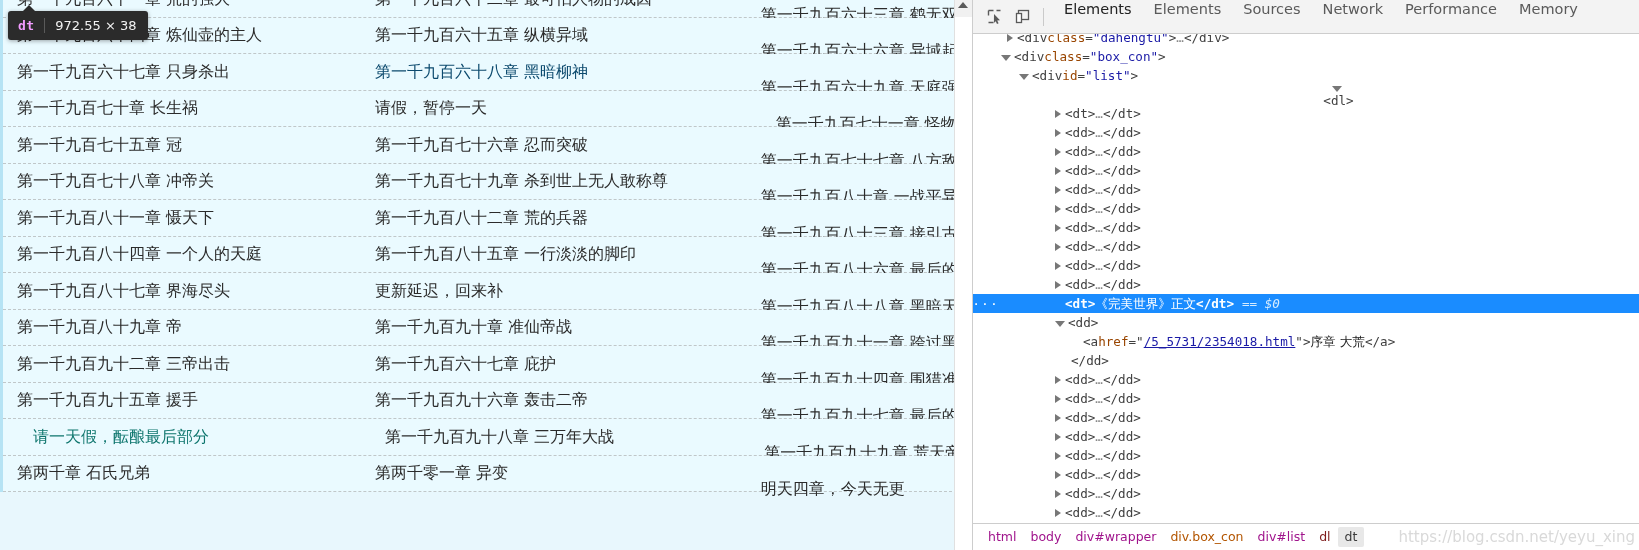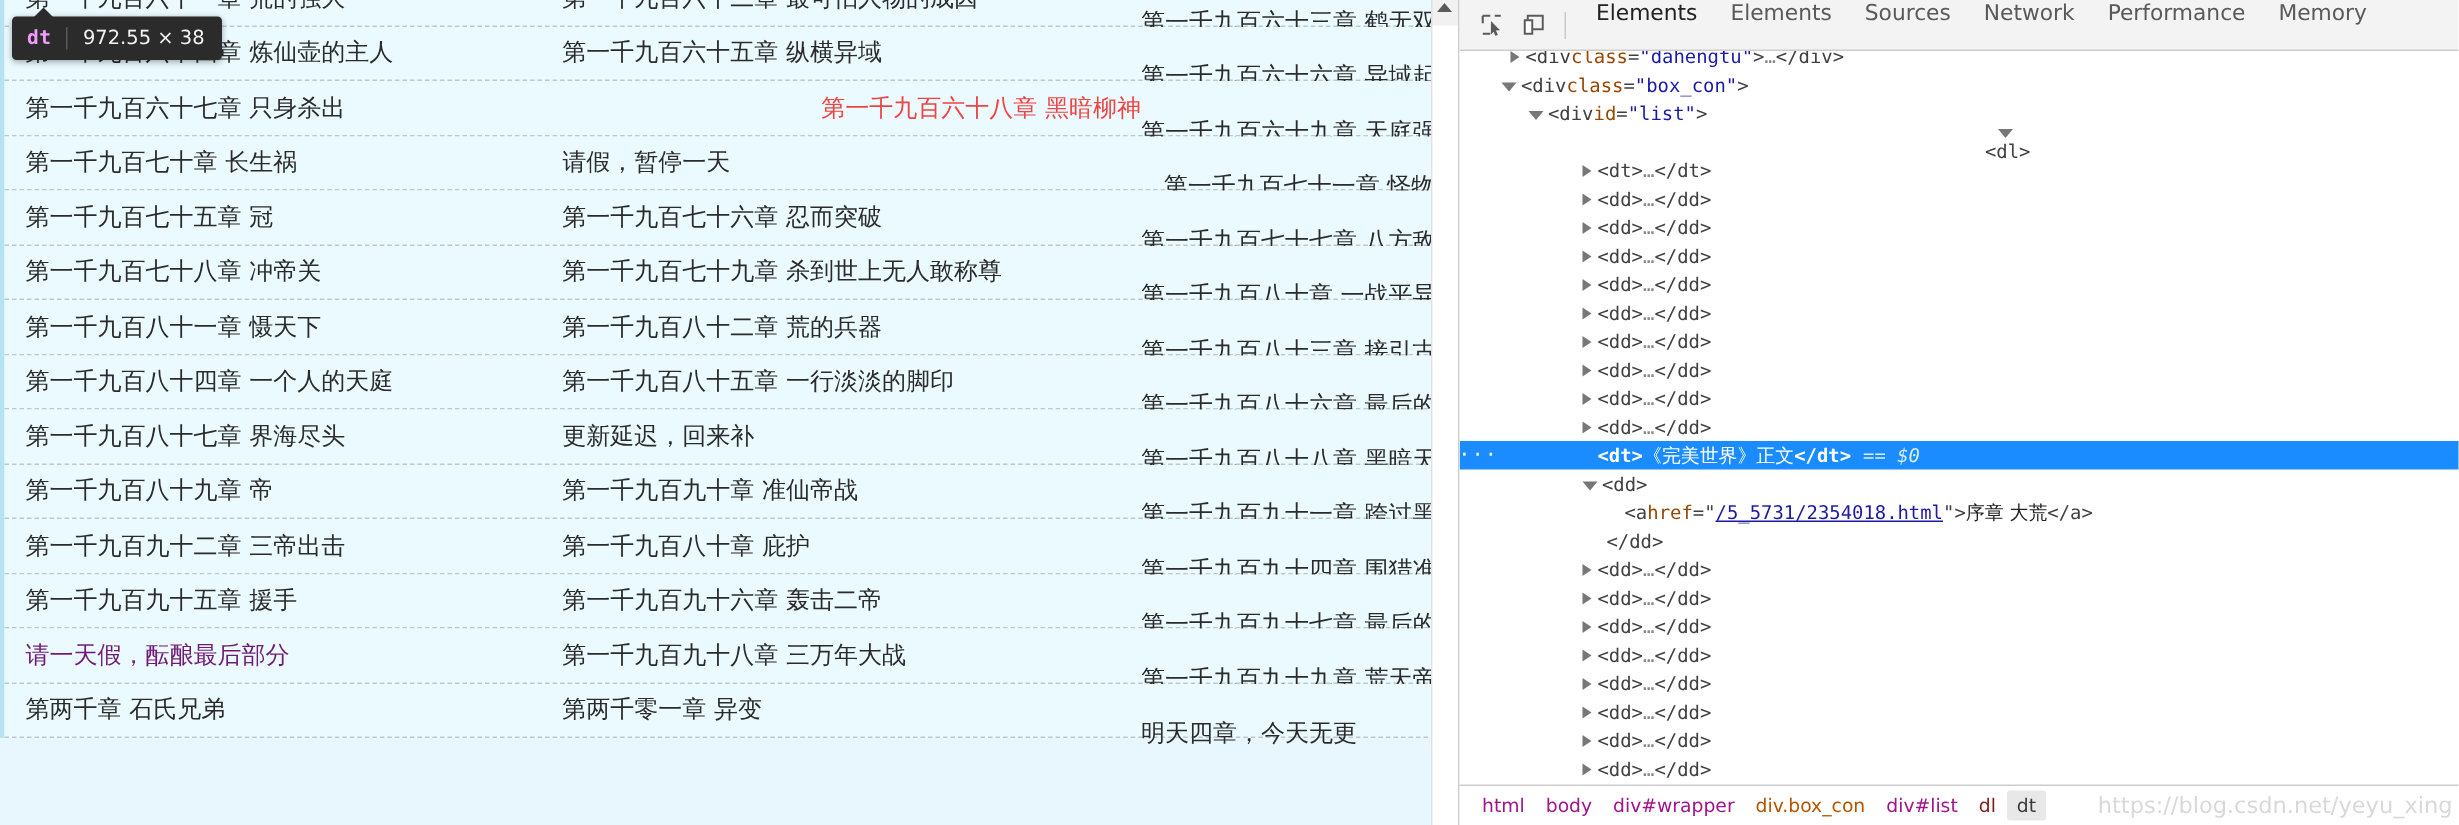--- a/index.html
+++ b/index.html
@@ -321,21 +321,21 @@
           <a class="chapter-cell c1" style="color: rgb(43, 43, 43); text-decoration: none;">第一千九百六十二章  最可怕人物的成因</a>
           <a class="chapter-cell c2" style="color: rgb(43, 43, 43); text-decoration: none;">第一千九百六十三章  鹤无双</a>
         </div>
         <div class="chapter-row">
           <a class="chapter-cell c0" style="color: rgb(43, 43, 43); text-decoration: none;">第一千九百六十四章  炼仙壶的主人</a>
           <a class="chapter-cell c1" style="color: rgb(43, 43, 43); text-decoration: none;">第一千九百六十五章  纵横异域</a>
           <a class="chapter-cell c2" style="color: rgb(43, 43, 43); text-decoration: none;">第一千九百六十六章  异域起</a>
         </div>
         <div class="chapter-row">
           <a class="chapter-cell c0" style="color: rgb(43, 43, 43); text-decoration: none;">第一千九百六十七章  只身杀出</a>
-          <a class="chapter-cell c1" style="color: #ef4444; text-decoration: none; text-align: right;">第一千九百六十八章  黑暗柳神</a>
+          <a class="chapter-cell c1" style="color: #0c4a6e; text-decoration: none;">第一千九百六十八章  黑暗柳神</a>
           <a class="chapter-cell c2" style="color: rgb(43, 43, 43); text-decoration: none;">第一千九百六十九章  天庭强</a>
         </div>
         <div class="chapter-row">
           <a class="chapter-cell c0" style="color: rgb(43, 43, 43); text-decoration: none;">第一千九百七十章  长生祸</a>
           <a class="chapter-cell c1" style="color: rgb(43, 43, 43); text-decoration: none;">请假，暂停一天</a>
           <a class="chapter-cell c2" style="color: rgb(43, 43, 43); text-decoration: none; text-align: center;">第一千九百七十一章  怪物</a>
         </div>
         <div class="chapter-row">
           <a class="chapter-cell c0" style="color: rgb(43, 43, 43); text-decoration: none;">第一千九百七十五章  冠</a>
           <a class="chapter-cell c1" style="color: rgb(43, 43, 43); text-decoration: none;">第一千九百七十六章  忍而突破</a>
@@ -361,30 +361,30 @@
           <a class="chapter-cell c1" style="color: rgb(43, 43, 43); text-decoration: none;">更新延迟，回来补</a>
           <a class="chapter-cell c2" style="color: rgb(43, 43, 43); text-decoration: none;">第一千九百八十八章  黑暗天</a>
         </div>
         <div class="chapter-row">
           <a class="chapter-cell c0" style="color: rgb(43, 43, 43); text-decoration: none;">第一千九百八十九章  帝</a>
           <a class="chapter-cell c1" style="color: rgb(43, 43, 43); text-decoration: none;">第一千九百九十章  准仙帝战</a>
           <a class="chapter-cell c2" style="color: rgb(43, 43, 43); text-decoration: none;">第一千九百九十一章  跨过黑</a>
         </div>
         <div class="chapter-row">
           <a class="chapter-cell c0" style="color: rgb(43, 43, 43); text-decoration: none;">第一千九百九十二章  三帝出击</a>
-          <a class="chapter-cell c1" style="color: rgb(43, 43, 43); text-decoration: none;">第一千九百八十章  庇护</a>
+          <a class="chapter-cell c1" style="color: rgb(43, 43, 43); text-decoration: none;">第一千九百六十七章  庇护</a>
           <a class="chapter-cell c2" style="color: rgb(43, 43, 43); text-decoration: none;">第一千九百九十四章  围猎准</a>
         </div>
         <div class="chapter-row">
           <a class="chapter-cell c0" style="color: rgb(43, 43, 43); text-decoration: none;">第一千九百九十五章  援手</a>
           <a class="chapter-cell c1" style="color: rgb(43, 43, 43); text-decoration: none;">第一千九百九十六章  轰击二帝</a>
           <a class="chapter-cell c2" style="color: rgb(43, 43, 43); text-decoration: none;">第一千九百九十七章  最后的</a>
         </div>
         <div class="chapter-row">
-          <a class="chapter-cell c0" style="color: #701a75; text-decoration: none;">请一天假，酝酿最后部分</a>
+          <a class="chapter-cell c0" style="color: #0f766e; text-decoration: none; margin-left: 16px;">请一天假，酝酿最后部分</a>
           <a class="chapter-cell c1" style="color: rgb(43, 43, 43); text-decoration: none;">第一千九百九十八章  三万年大战</a>
           <a class="chapter-cell c2" style="color: rgb(43, 43, 43); text-decoration: none;">第一千九百九十九章  荒天帝</a>
         </div>
         <div class="chapter-row">
           <a class="chapter-cell c0" style="color: rgb(43, 43, 43); text-decoration: none;">第两千章  石氏兄弟</a>
           <a class="chapter-cell c1" style="color: rgb(43, 43, 43); text-decoration: none;">第两千零一章  异变</a>
           <a class="chapter-cell c2" style="color: rgb(43, 43, 43); text-decoration: none;">明天四章，今天无更</a>
         </div>
       </div>
 

